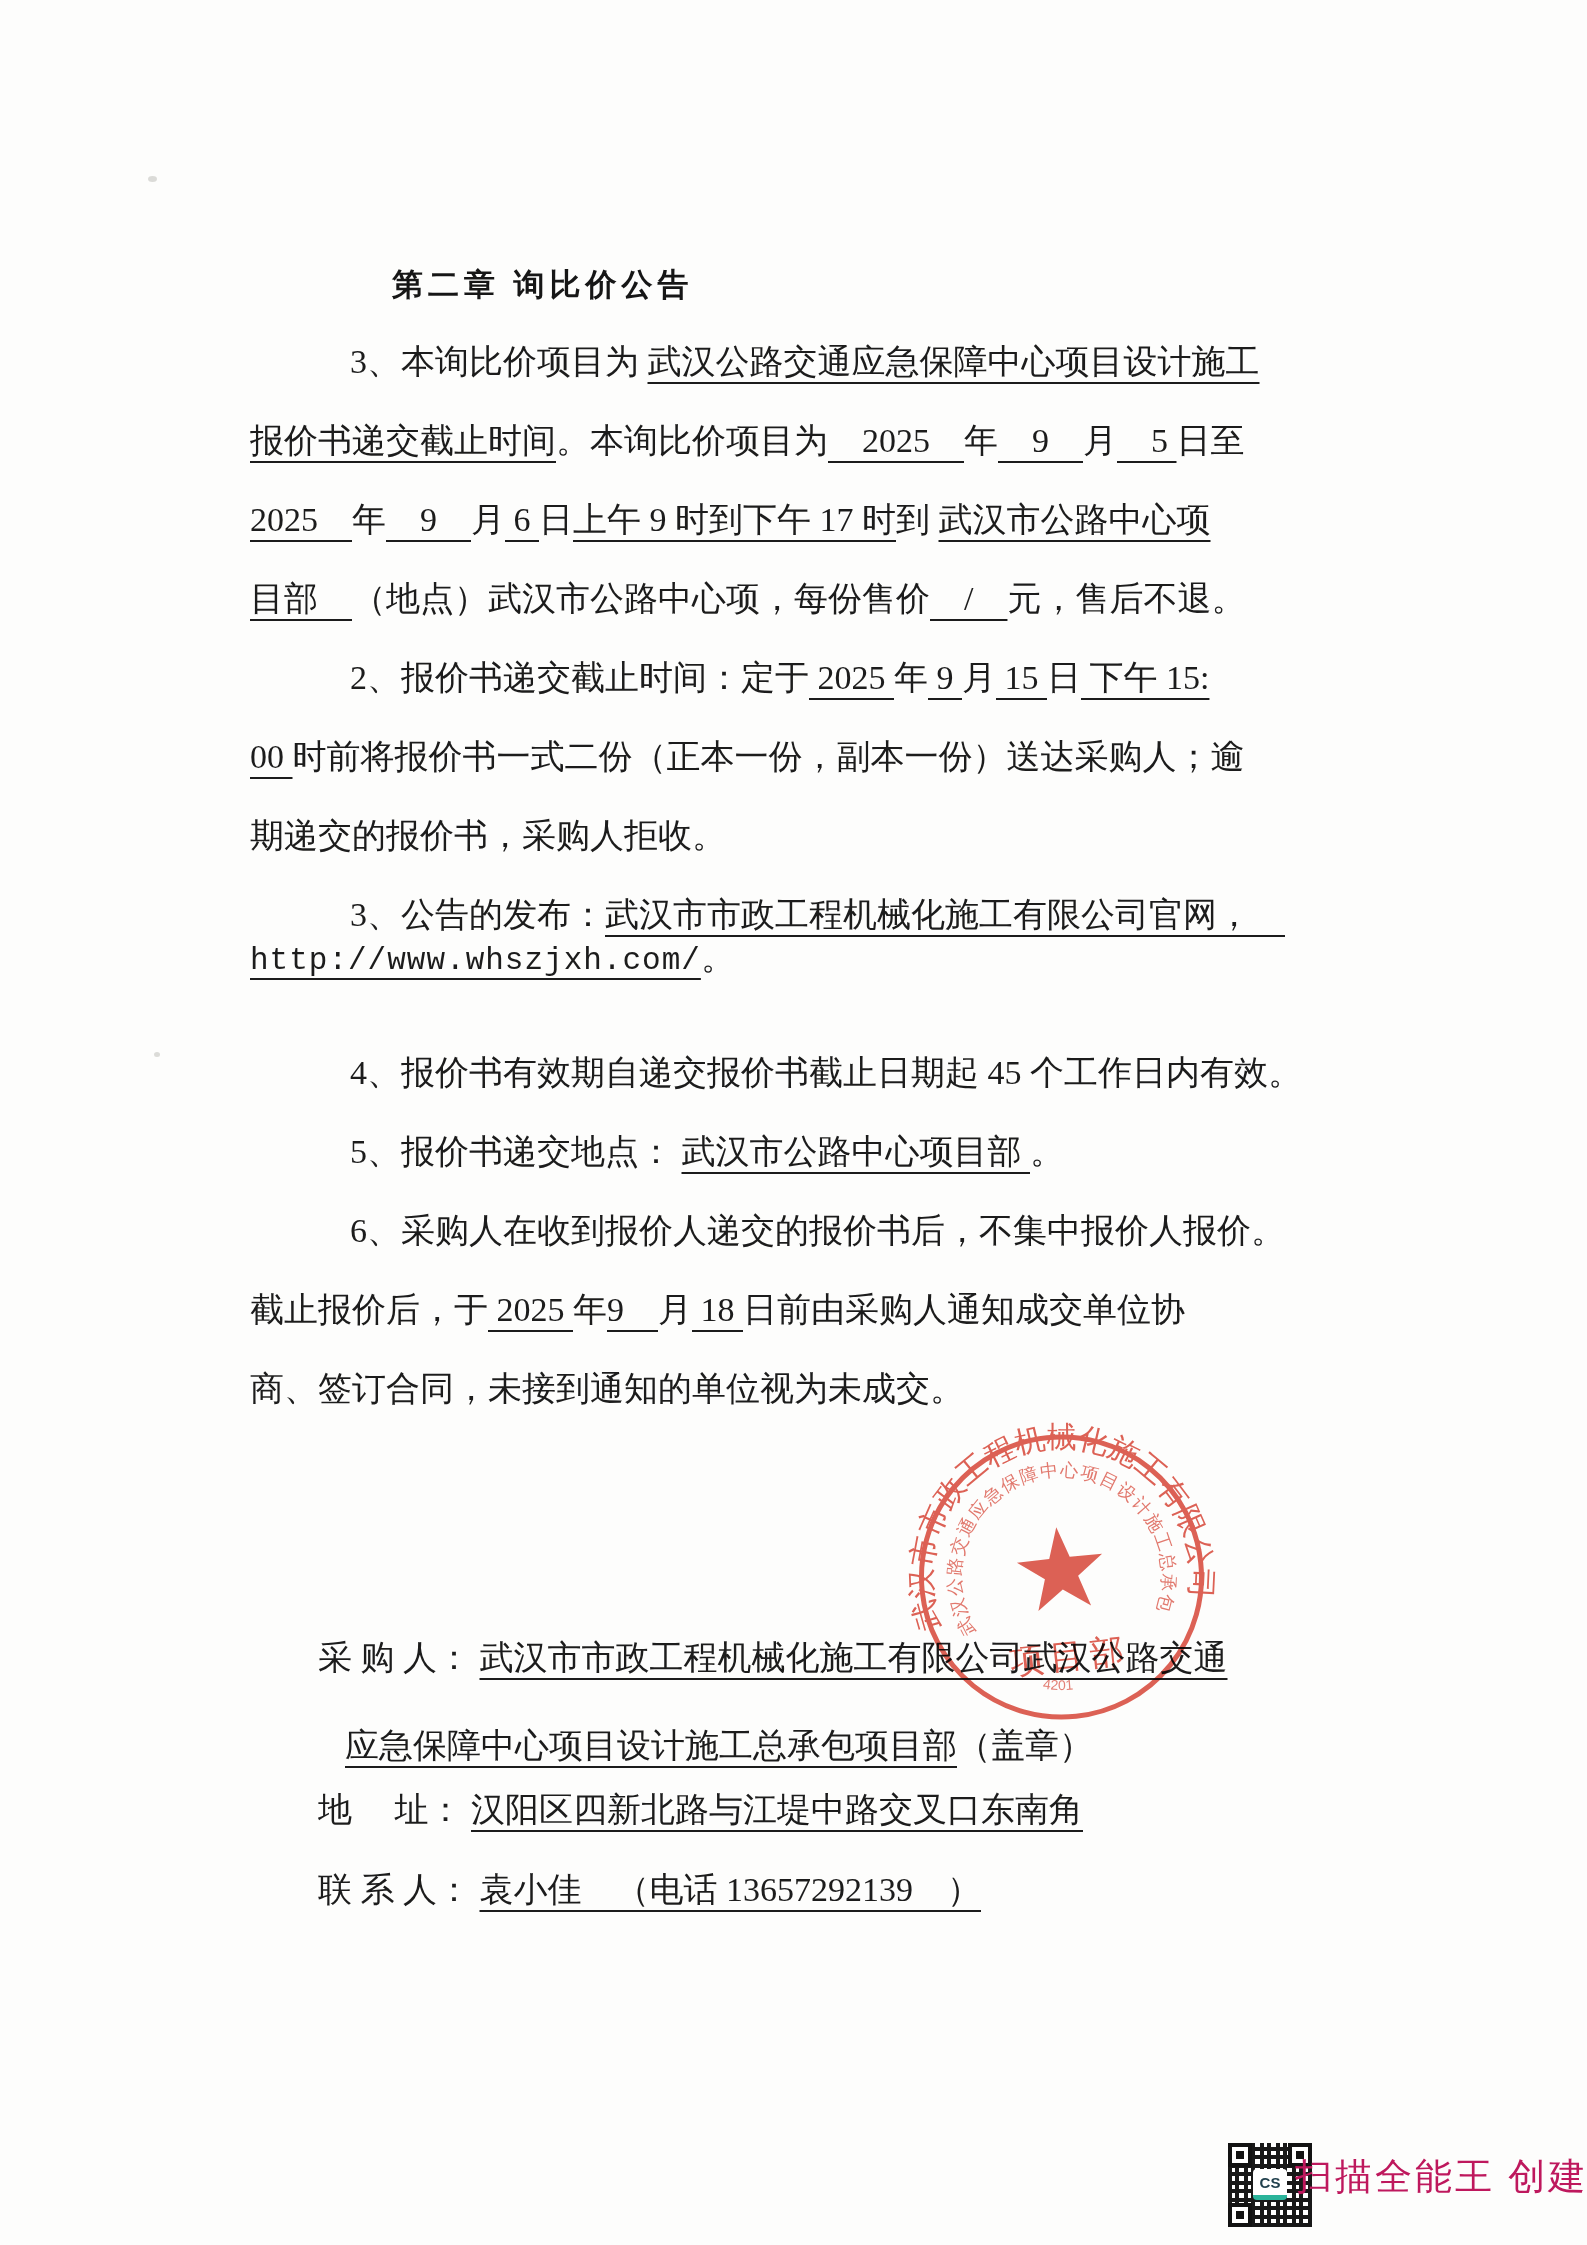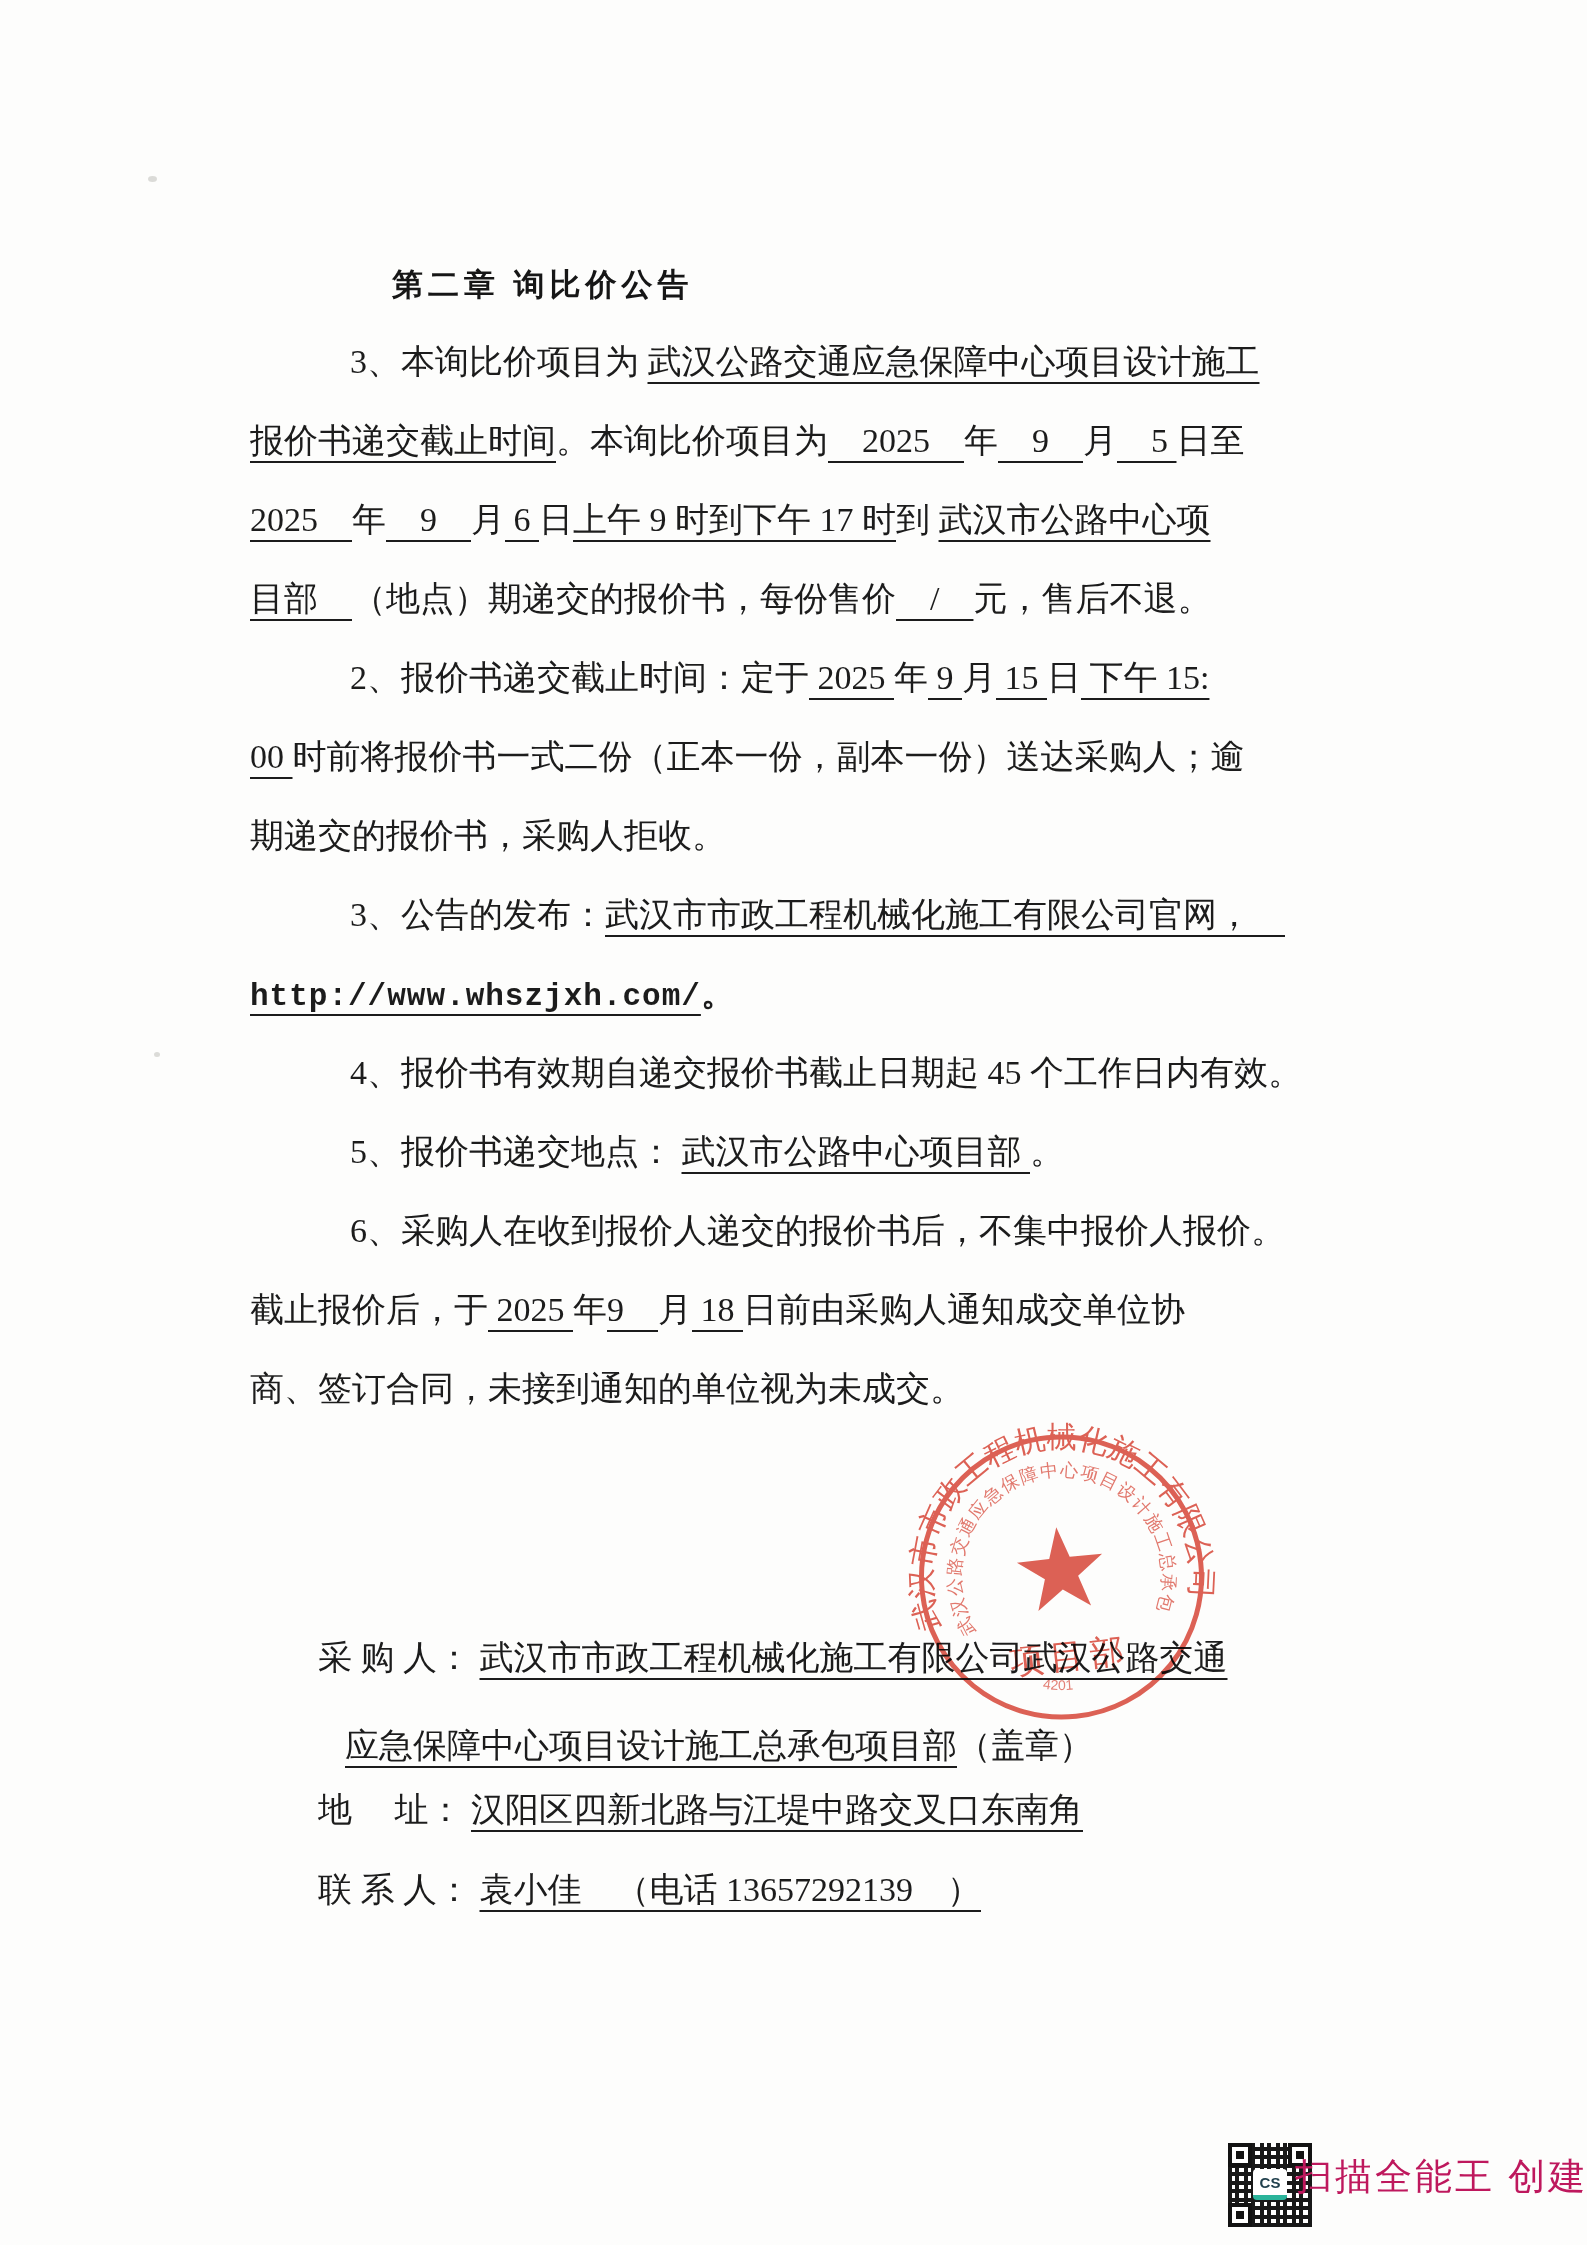--- a/index.html
+++ b/index.html
@@ -63,26 +63,26 @@
 <body>
 
 <div class="page">
 
   <div class="chapter-title">第二章 询比价公告</div>
 
   <div class="doc">
       <div class="line indent" style="top: 0px;"><span>3、本询比价项目为 </span><span class="u">武汉公路交通应急保障中心项目设计施工</span></div>
       <div class="line" style="top: 79px;"><span class="u">报价书递交截止时间</span><span>。本询比价项目为</span><span class="u">　2025　</span><span>年</span><span class="u">　9　</span><span>月</span><span class="u">　5 </span><span>日至</span></div>
       <div class="line" style="top: 158px;"><span class="u">2025　</span><span>年</span><span class="u">　9　</span><span>月</span><span class="u"> 6 </span><span>日</span><span class="u">上午 9 时到下午 17 时</span><span>到 </span><span class="u">武汉市公路中心项</span></div>
-      <div class="line" style="top: 237px;"><span class="u">目部　</span><span>（地点）期递交的报价书，每份售价</span><span class="u">　/　</span><span>元，售后不退。</span></div>
+      <div class="line" style="top: 237px;"><span class="u">目部　</span><span>（地点）武汉市公路中心项，每份售价</span><span class="u">　/　</span><span>元，售后不退。</span></div>
       <div class="line indent" style="top: 316px;"><span>2、报价书递交截止时间：定于</span><span class="u"> 2025 </span><span>年</span><span class="u"> 9 </span><span>月</span><span class="u"> 15 </span><span>日</span><span class="u"> 下午 15:</span></div>
       <div class="line" style="top: 395px;"><span class="u">00 </span><span>时前将报价书一式二份（正本一份，副本一份）送达采购人；逾</span></div>
       <div class="line" style="top: 474px;"><span>期递交的报价书，采购人拒收。</span></div>
       <div class="line indent" style="top: 553px;"><span>3、公告的发布：</span><span class="u">武汉市市政工程机械化施工有限公司官网，　</span></div>
-      <div class="line" style="top: 632px; font-weight: bold;"><span class="u m">http://www.whszjxh.com/</span><span>。</span></div>
+      <div class="line" style="top: 596px;"><span class="u m">http://www.whszjxh.com/</span><span>。</span></div>
       <div class="line indent" style="top: 711px;"><span>4、报价书有效期自递交报价书截止日期起 45 个工作日内有效。</span></div>
       <div class="line indent" style="top: 790px;"><span>5、报价书递交地点： </span><span class="u">武汉市公路中心项目部 </span><span>。</span></div>
       <div class="line indent" style="top: 869px;"><span>6、采购人在收到报价人递交的报价书后，不集中报价人报价。</span></div>
       <div class="line" style="top: 948px;"><span>截止报价后，于</span><span class="u"> 2025 </span><span>年</span><span class="u">9　</span><span>月</span><span class="u"> 18 </span><span>日前由采购人通知成交单位协</span></div>
       <div class="line" style="top: 1027px;"><span>商、签订合同，未接到通知的单位视为未成交。</span></div>
     </div>
 
   <div class="purchaser">
       <div class="line" style="top: 8px;"><span>采 购 人： </span><span class="u">武汉市市政工程机械化施工有限公司武汉公路交通</span></div>
       <div class="line hang" style="top: 80px;"><span class="u">应急保障中心项目设计施工总承包项目部</span><span>（盖章）</span></div>

